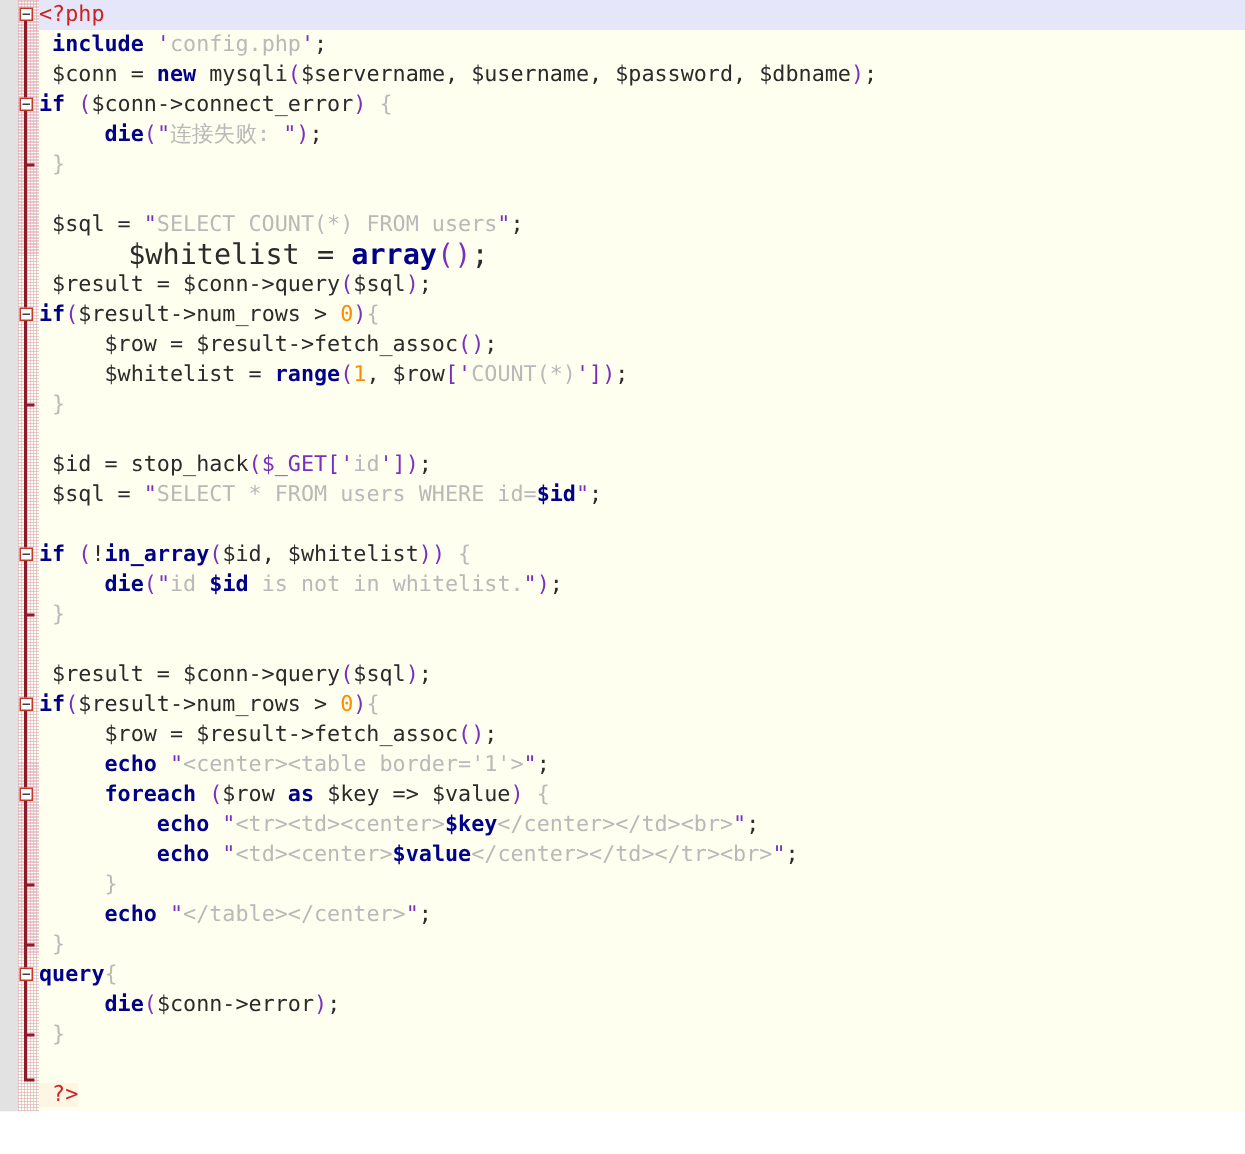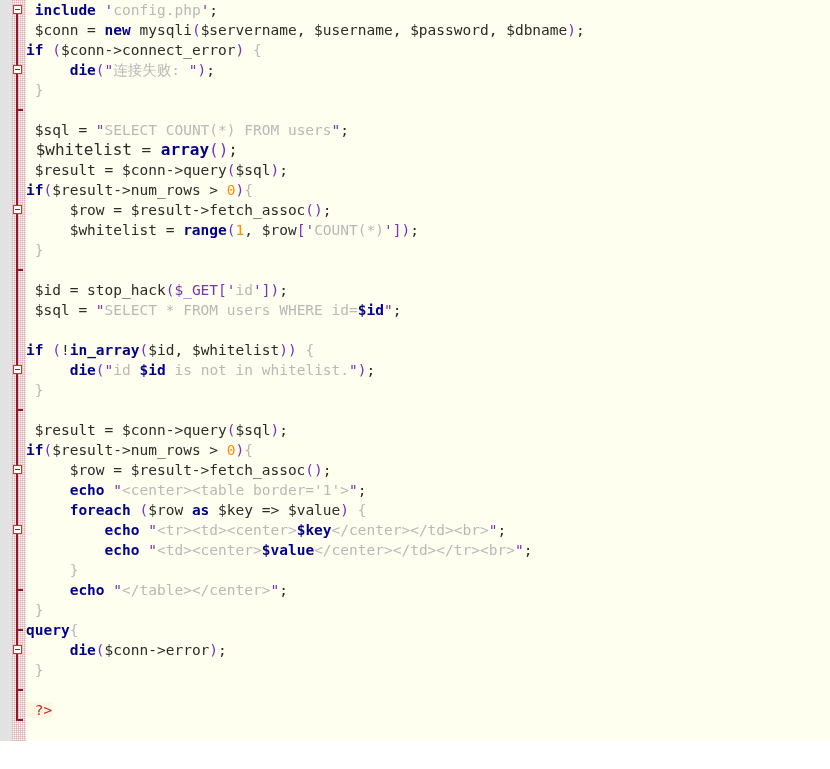--- a/index.html
+++ b/index.html
@@ -128,36 +128,37 @@
   <div class="fold-tick" style="left: 16px; top: 629px; width: 7px; background-color: rgb(139, 26, 43);"></div>
 
   <div class="fold-box" style="left: 13px; top: 525px; border-color: rgb(192, 57, 43);"></div>
   <div class="fold-tick" style="left: 16px; top: 589px; width: 7px; background-color: rgb(139, 26, 43);"></div>
 
   <div class="fold-box" style="left: 13px; top: 645px; border-color: rgb(192, 57, 43);"></div>
   <div class="fold-tick" style="left: 16px; top: 689px; width: 7px; background-color: rgb(139, 26, 43);"></div>
 
   <div class="code">
 
+    <div class="line hl-row" style="background-color: rgb(230, 230, 250); height: 20px; line-height: 20px; font-size: 14.5px;"><span class="php" style="color: rgb(204, 34, 34);">&lt;?php</span></div>
 
     <div class="line" style="height: 20px; line-height: 20px; font-size: 14.5px;"><span class="plain" style="color: rgb(43, 43, 43);"> </span><span class="kw" style="color: rgb(0, 0, 139);">include</span><span class="plain" style="color: rgb(43, 43, 43);"> </span><span class="punc" style="color: rgb(123, 47, 190);">'</span><span class="str" style="color: rgb(185, 185, 185);">config.php</span><span class="punc" style="color: rgb(123, 47, 190);">'</span><span class="plain" style="color: rgb(43, 43, 43);">;</span></div>
 
     <div class="line" style="height: 20px; line-height: 20px; font-size: 14.5px;"><span class="plain" style="color: rgb(43, 43, 43);"> $conn = </span><span class="kw" style="color: rgb(0, 0, 139);">new</span><span class="plain" style="color: rgb(43, 43, 43);"> mysqli</span><span class="punc" style="color: rgb(123, 47, 190);">(</span><span class="plain" style="color: rgb(43, 43, 43);">$servername, $username, $password, $dbname</span><span class="punc" style="color: rgb(123, 47, 190);">)</span><span class="plain" style="color: rgb(43, 43, 43);">;</span></div>
 
     <div class="line" style="height: 20px; line-height: 20px; font-size: 14.5px;"><span class="kw" style="color: rgb(0, 0, 139);">if</span><span class="plain" style="color: rgb(43, 43, 43);"> </span><span class="punc" style="color: rgb(123, 47, 190);">(</span><span class="plain" style="color: rgb(43, 43, 43);">$conn-&gt;connect_error</span><span class="punc" style="color: rgb(123, 47, 190);">)</span><span class="str" style="color: rgb(185, 185, 185);"> {</span></div>
 
     <div class="line" style="height: 20px; line-height: 20px; font-size: 14.5px;"><span class="plain" style="color: rgb(43, 43, 43);">     </span><span class="kw" style="color: rgb(0, 0, 139);">die</span><span class="punc" style="color: rgb(123, 47, 190);">(</span><span class="punc" style="color: rgb(123, 47, 190);">"</span><span class="str" style="color: rgb(185, 185, 185);">连接失败: </span><span class="punc" style="color: rgb(123, 47, 190);">"</span><span class="punc" style="color: rgb(123, 47, 190);">)</span><span class="plain" style="color: rgb(43, 43, 43);">;</span></div>
 
     <div class="line" style="height: 20px; line-height: 20px; font-size: 14.5px;"><span class="str" style="color: rgb(185, 185, 185);"> }</span></div>
 
     <div class="line" style="height: 20px; line-height: 20px; font-size: 14.5px;"><span class="plain" style="color: rgb(43, 43, 43);"> </span></div>
 
     <div class="line" style="height: 20px; line-height: 20px; font-size: 14.5px;"><span class="plain" style="color: rgb(43, 43, 43);"> $sql = </span><span class="punc" style="color: rgb(123, 47, 190);">"</span><span class="str" style="color: rgb(185, 185, 185);">SELECT COUNT(*) FROM users</span><span class="punc" style="color: rgb(123, 47, 190);">"</span><span class="plain" style="color: rgb(43, 43, 43);">;</span></div>
 
-    <div class="line" style="height: 20px; line-height: 20px; font-size: 16px;"><span class="plain" style="color: rgb(43, 43, 43);"> $whitelist = </span><span class="kw" style="color: rgb(0, 0, 139);">array</span><span class="punc" style="color: rgb(123, 47, 190);">()</span><span class="plain" style="color: rgb(43, 43, 43);">;</span></div>
+    <div class="line" style="height: 20px; line-height: 20px; font-size: 19px; margin-left: 48px;"><span class="plain" style="color: rgb(43, 43, 43);"> $whitelist = </span><span class="kw" style="color: rgb(0, 0, 139);">array</span><span class="punc" style="color: rgb(123, 47, 190);">()</span><span class="plain" style="color: rgb(43, 43, 43);">;</span></div>
 
     <div class="line" style="height: 20px; line-height: 20px; font-size: 14.5px;"><span class="plain" style="color: rgb(43, 43, 43);"> $result = $conn-&gt;query</span><span class="punc" style="color: rgb(123, 47, 190);">(</span><span class="plain" style="color: rgb(43, 43, 43);">$sql</span><span class="punc" style="color: rgb(123, 47, 190);">)</span><span class="plain" style="color: rgb(43, 43, 43);">;</span></div>
 
     <div class="line" style="height: 20px; line-height: 20px; font-size: 14.5px;"><span class="kw" style="color: rgb(0, 0, 139);">if</span><span class="punc" style="color: rgb(123, 47, 190);">(</span><span class="plain" style="color: rgb(43, 43, 43);">$result-&gt;num_rows &gt; </span><span class="num" style="color: rgb(255, 140, 0);">0</span><span class="punc" style="color: rgb(123, 47, 190);">)</span><span class="str" style="color: rgb(185, 185, 185);">{</span></div>
 
     <div class="line" style="height: 20px; line-height: 20px; font-size: 14.5px;"><span class="plain" style="color: rgb(43, 43, 43);">     $row = $result-&gt;fetch_assoc</span><span class="punc" style="color: rgb(123, 47, 190);">()</span><span class="plain" style="color: rgb(43, 43, 43);">;</span></div>
 
     <div class="line" style="height: 20px; line-height: 20px; font-size: 14.5px;"><span class="plain" style="color: rgb(43, 43, 43);">     $whitelist = </span><span class="kw" style="color: rgb(0, 0, 139);">range</span><span class="punc" style="color: rgb(123, 47, 190);">(</span><span class="num" style="color: rgb(255, 140, 0);">1</span><span class="plain" style="color: rgb(43, 43, 43);">, $row</span><span class="punc" style="color: rgb(123, 47, 190);">['</span><span class="str" style="color: rgb(185, 185, 185);">COUNT(*)</span><span class="punc" style="color: rgb(123, 47, 190);">'])</span><span class="plain" style="color: rgb(43, 43, 43);">;</span></div>
 
     <div class="line" style="height: 20px; line-height: 20px; font-size: 14.5px;"><span class="str" style="color: rgb(185, 185, 185);"> }</span></div>

